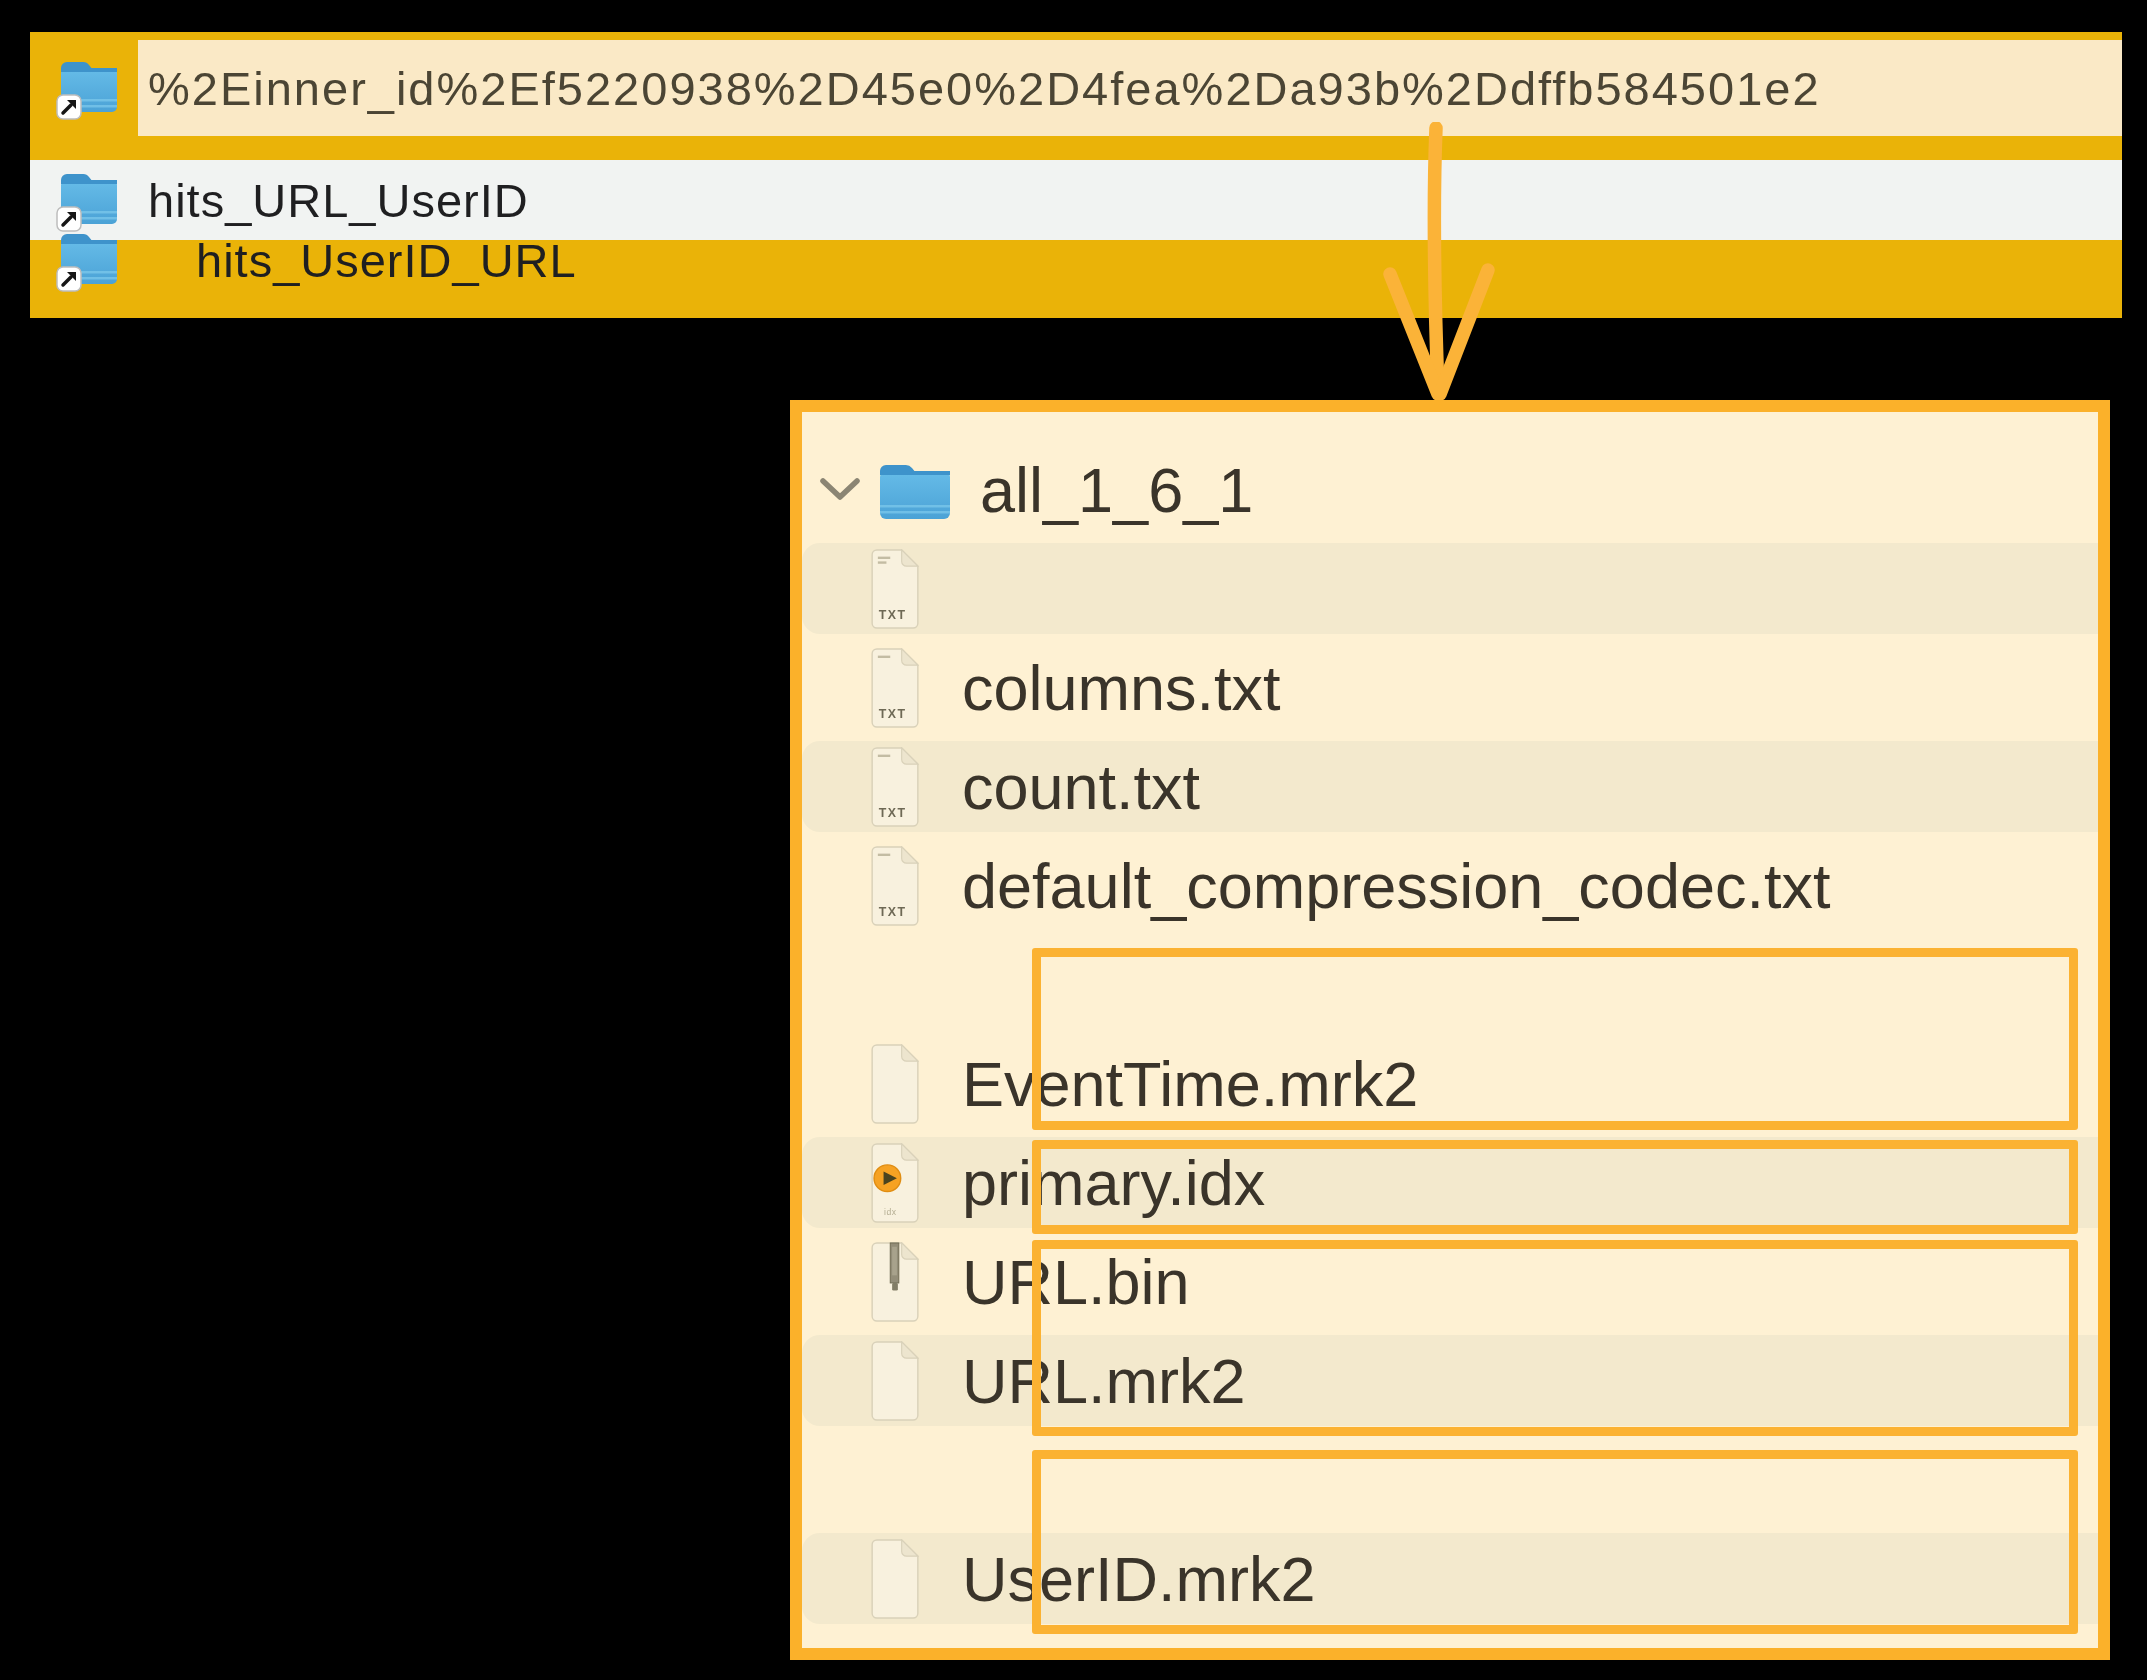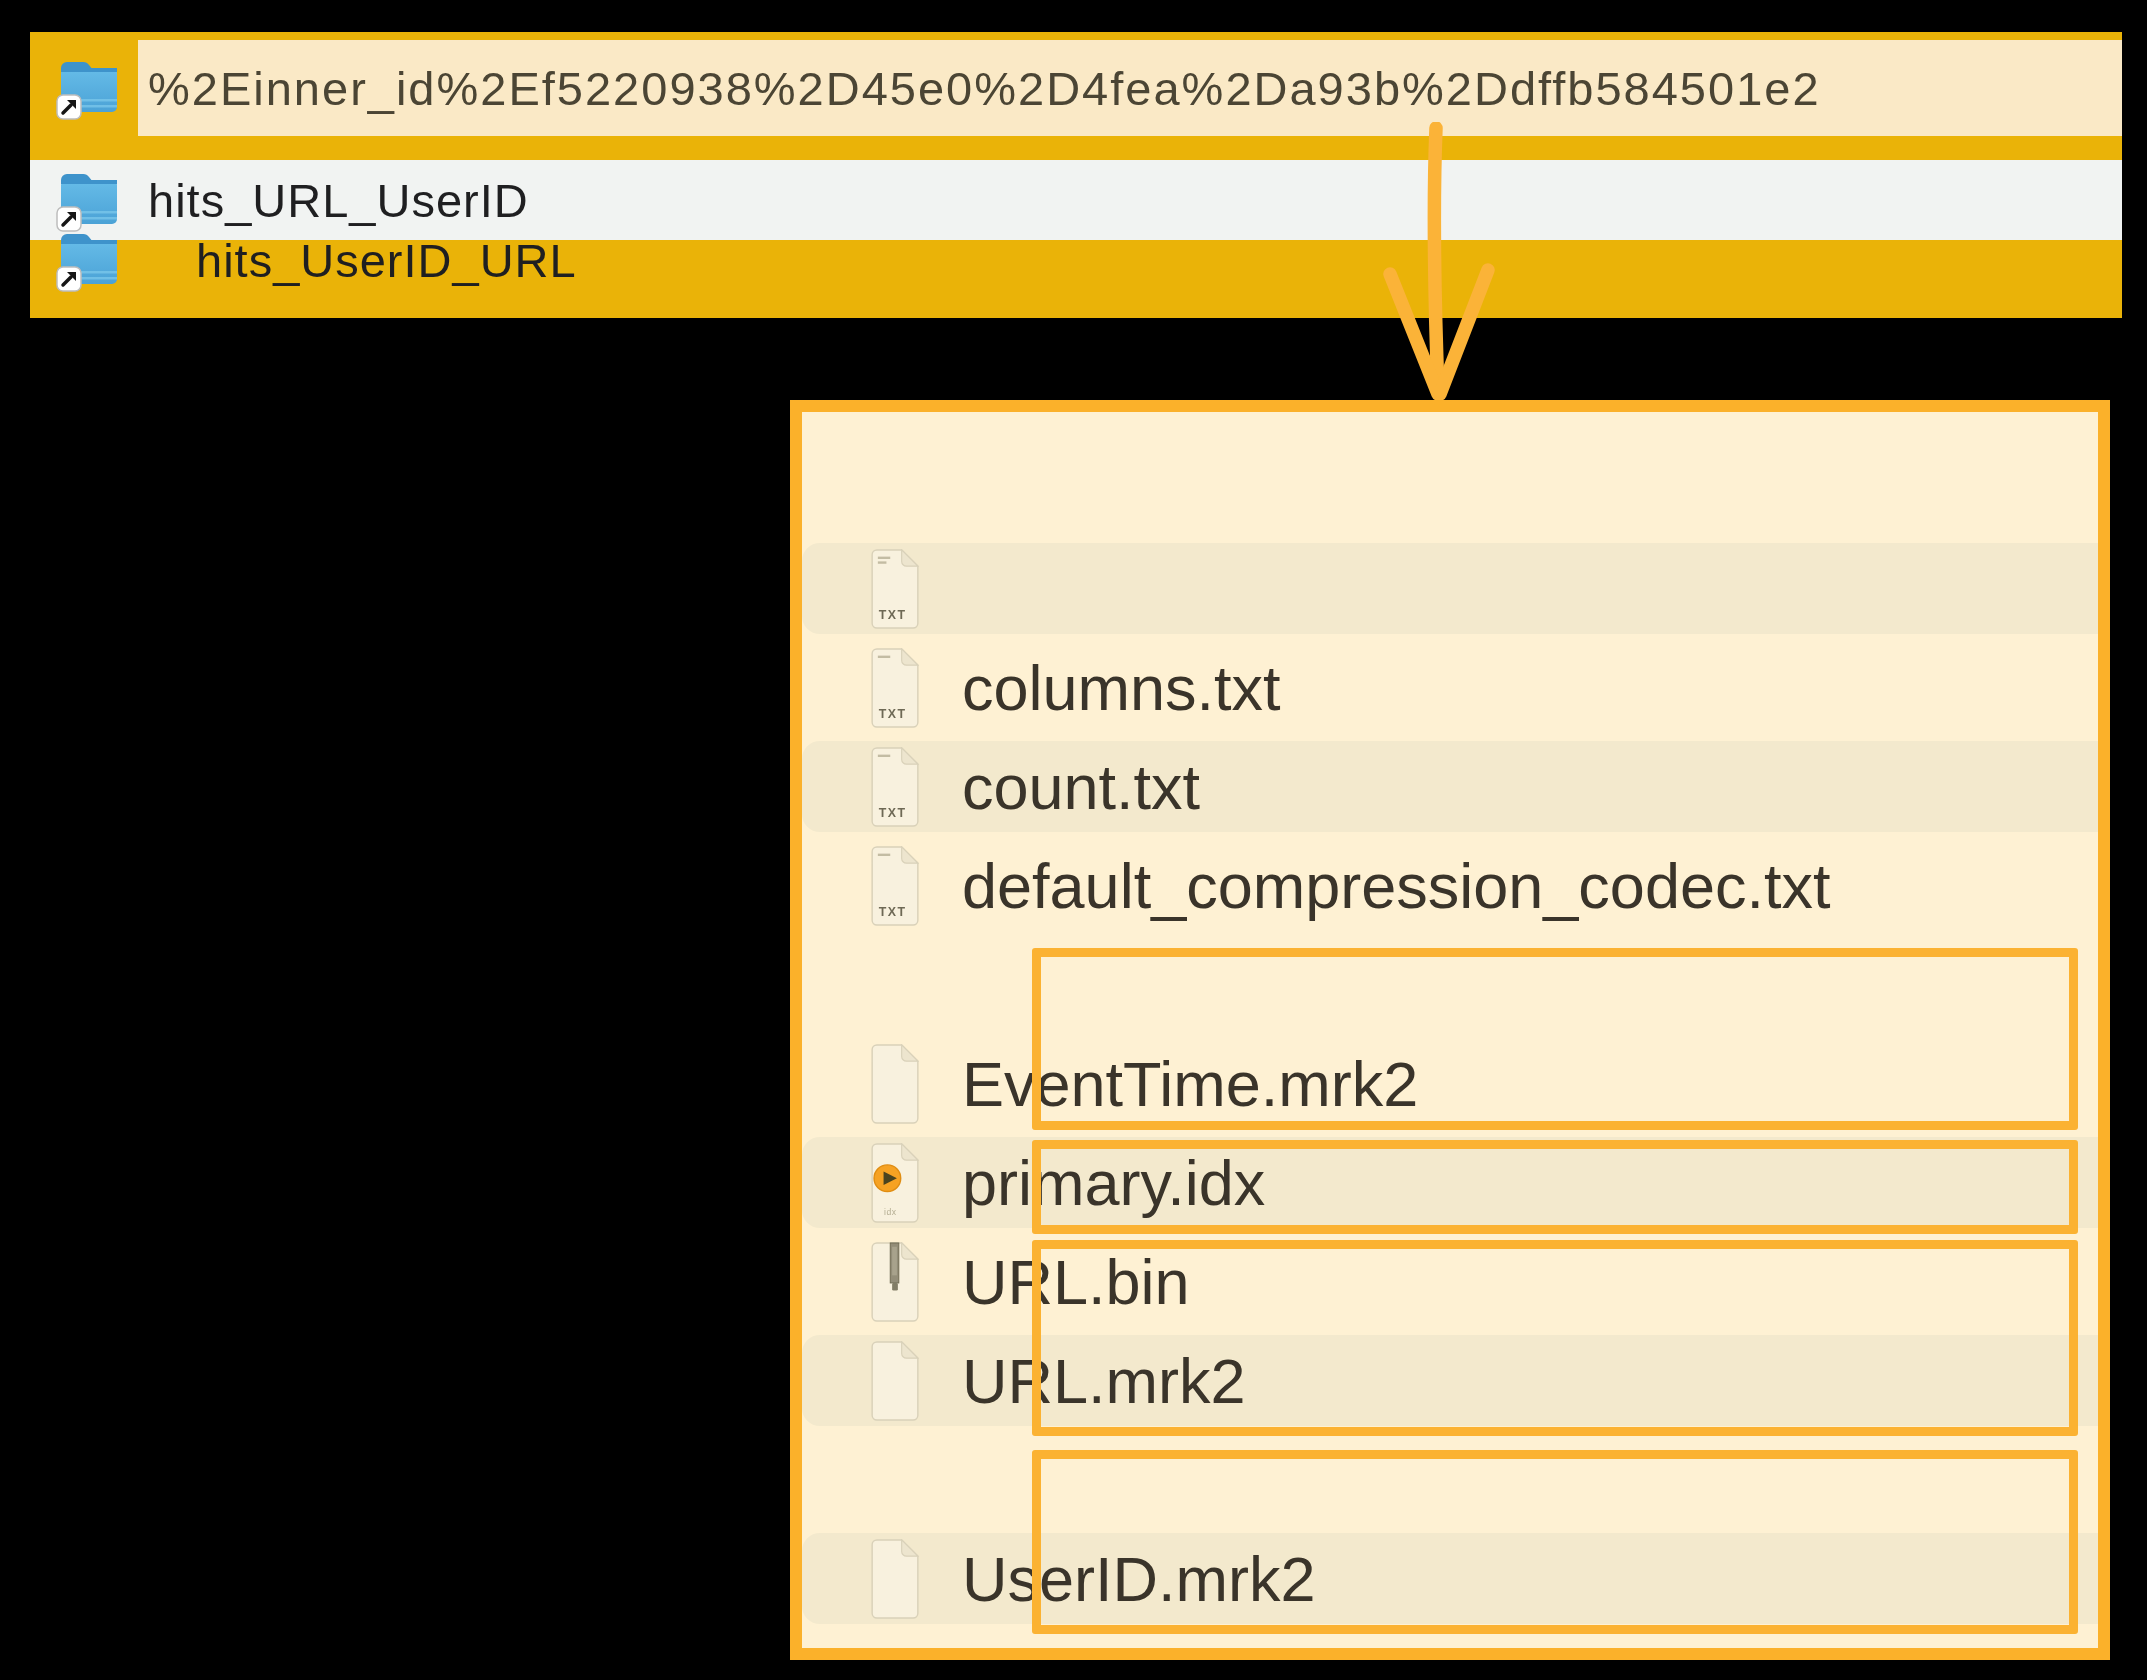--- a/index.html
+++ b/index.html
@@ -103,20 +103,29 @@
   </div>
 
   <svg class="arrow-svg" viewBox="0 0 128 282">
     <path d="M60 6 C57 80 59 190 62 270" fill="none" stroke="#FBB338" stroke-width="13.5" stroke-linecap="round"></path>
     <path d="M14 152 L62 272" fill="none" stroke="#FBB338" stroke-width="13.5" stroke-linecap="round"></path>
     <path d="M112 148 L64 272" fill="none" stroke="#FBB338" stroke-width="13.5" stroke-linecap="round"></path>
   </svg>
 
   <div class="tree-panel">
 
+    <div class="trowc folder-row" style="top:28px">
+      <svg class="chev" viewBox="0 0 44 26">
+        <polyline points="5,4 22,20 39,4" fill="none" stroke="#8B8573" stroke-width="5.5" stroke-linecap="round" stroke-linejoin="round"></polyline>
+      </svg>
+      <svg class="tree-folder-icon" viewBox="0 0 78 62">
+          <use href="#tree-folder"></use>
+        </svg>
+      <span class="tlabel">all_1_6_1</span>
+    </div>
 
     <div class="trowc file-row" style="top:127px">
       <div class="stripe"></div>
       <svg class="file-icon" viewBox="0 0 50 84">
         <use href="#page"></use>
           <rect x="7" y="8" width="13" height="2.5" fill="#C3BCA3"></rect>
           <rect x="7" y="13" width="9" height="2.5" fill="#C3BCA3"></rect>
         <text x="8" y="73" font-size="13" letter-spacing="1.5" fill="#6E6955" font-family="Liberation Sans, sans-serif" font-weight="bold">TXT</text>
       </svg>
     </div>

